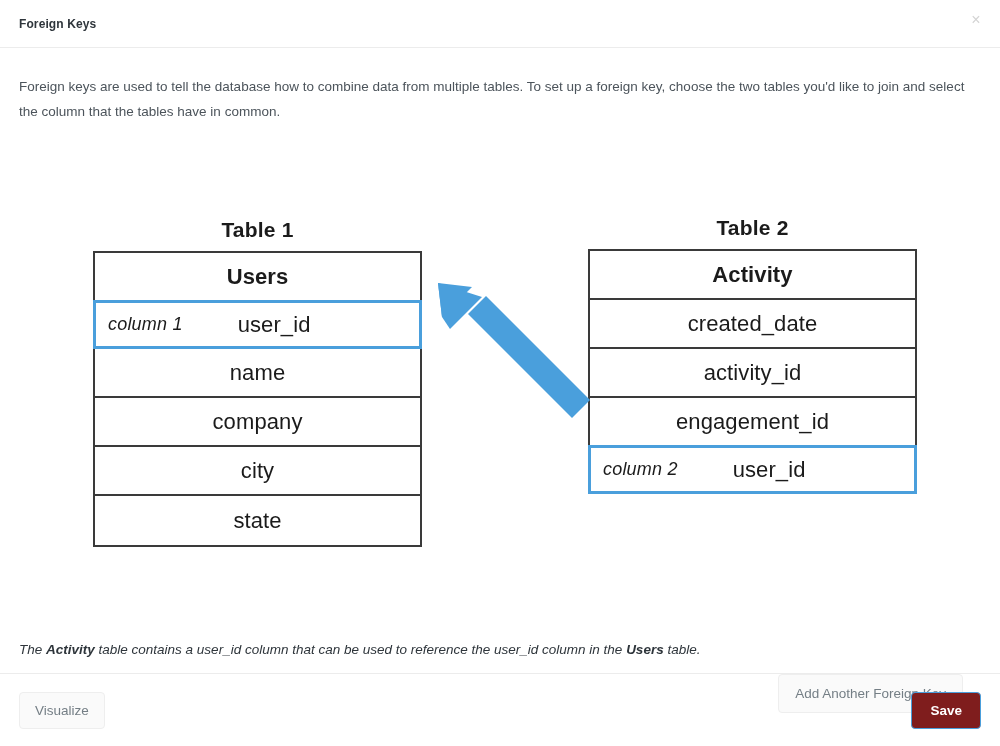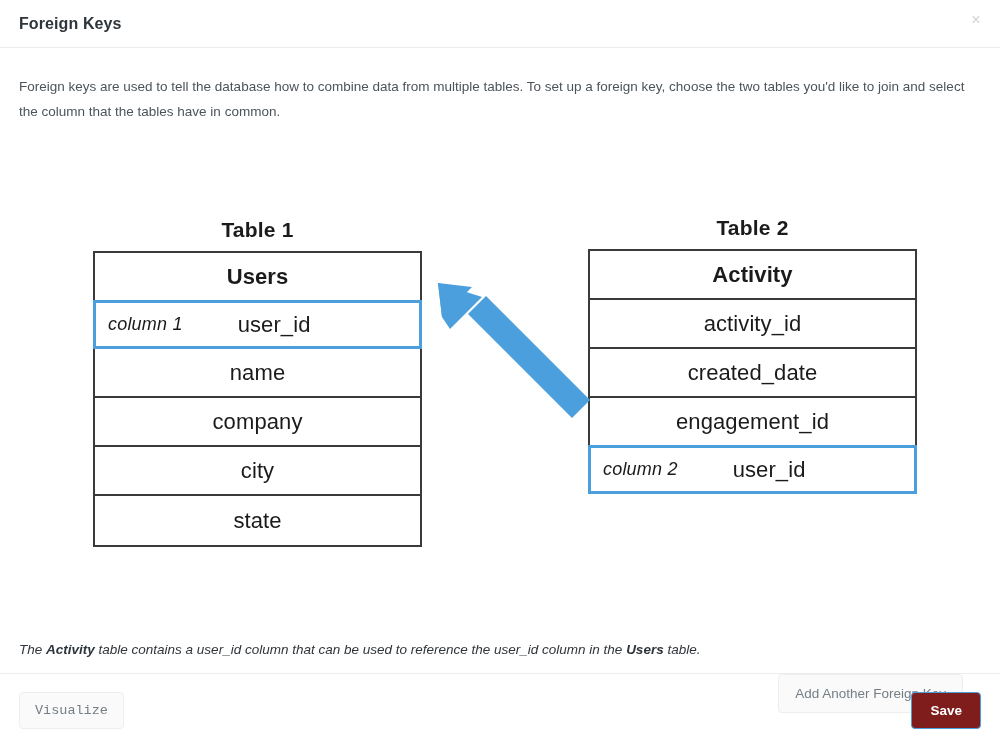--- a/index.html
+++ b/index.html
@@ -25,21 +25,21 @@
   .modal-header {
     position: relative;
     height: 48px;
     flex: 0 0 48px;
     border-bottom: 1px solid #ececec;
     display: flex;
     align-items: center;
   }
   .modal-title {
     margin-left: 19px;
-    font-size: 16px;
+    font-size: 12px;
     font-weight: bold;
     color: #2e353b;
     letter-spacing: 0.1px;
   }
   .close-icon {
     position: absolute;
     right: 13px;
     top: 9px;
     width: 22px;
     height: 22px;
@@ -190,21 +190,20 @@
     height: 73px;
     border-top: 1px solid #ececec;
     display: flex;
     align-items: center;
     justify-content: space-between;
     padding: 0 19px;
   }
   .btn-visualize {
     padding: 10px 15px;
     font-size: 13.5px;
-    font-family: Liberation Mono, monospace;
   }
   .btn-primary {
     background: #7f1d1d;
     border: 1px solid #4a9fdc;
     color: #ffffff;
     font-size: 13.5px;
     font-weight: bold;
     padding: 10px 18px;
     border-radius: 4px;
   }
@@ -250,24 +249,24 @@
         </div>
       </div>
 
       <div class="table-wrap t2">
         <div class="table-caption">Table 2</div>
         <div class="db-table">
           <div class="db-row header">
             <span class="row-name">Activity</span>
           </div>
           <div class="db-row">
+            <span class="row-name">created_date</span>
+          </div>
+          <div class="db-row">
             <span class="row-name">activity_id</span>
-          </div>
-          <div class="db-row">
-            <span class="row-name">created_date</span>
           </div>
           <div class="db-row">
             <span class="row-name">engagement_id</span>
           </div>
           <div class="db-row highlight last">
             <span class="col-label">column 2</span>
             <span class="row-name">user_id</span>
           </div>
         </div>
       </div>

